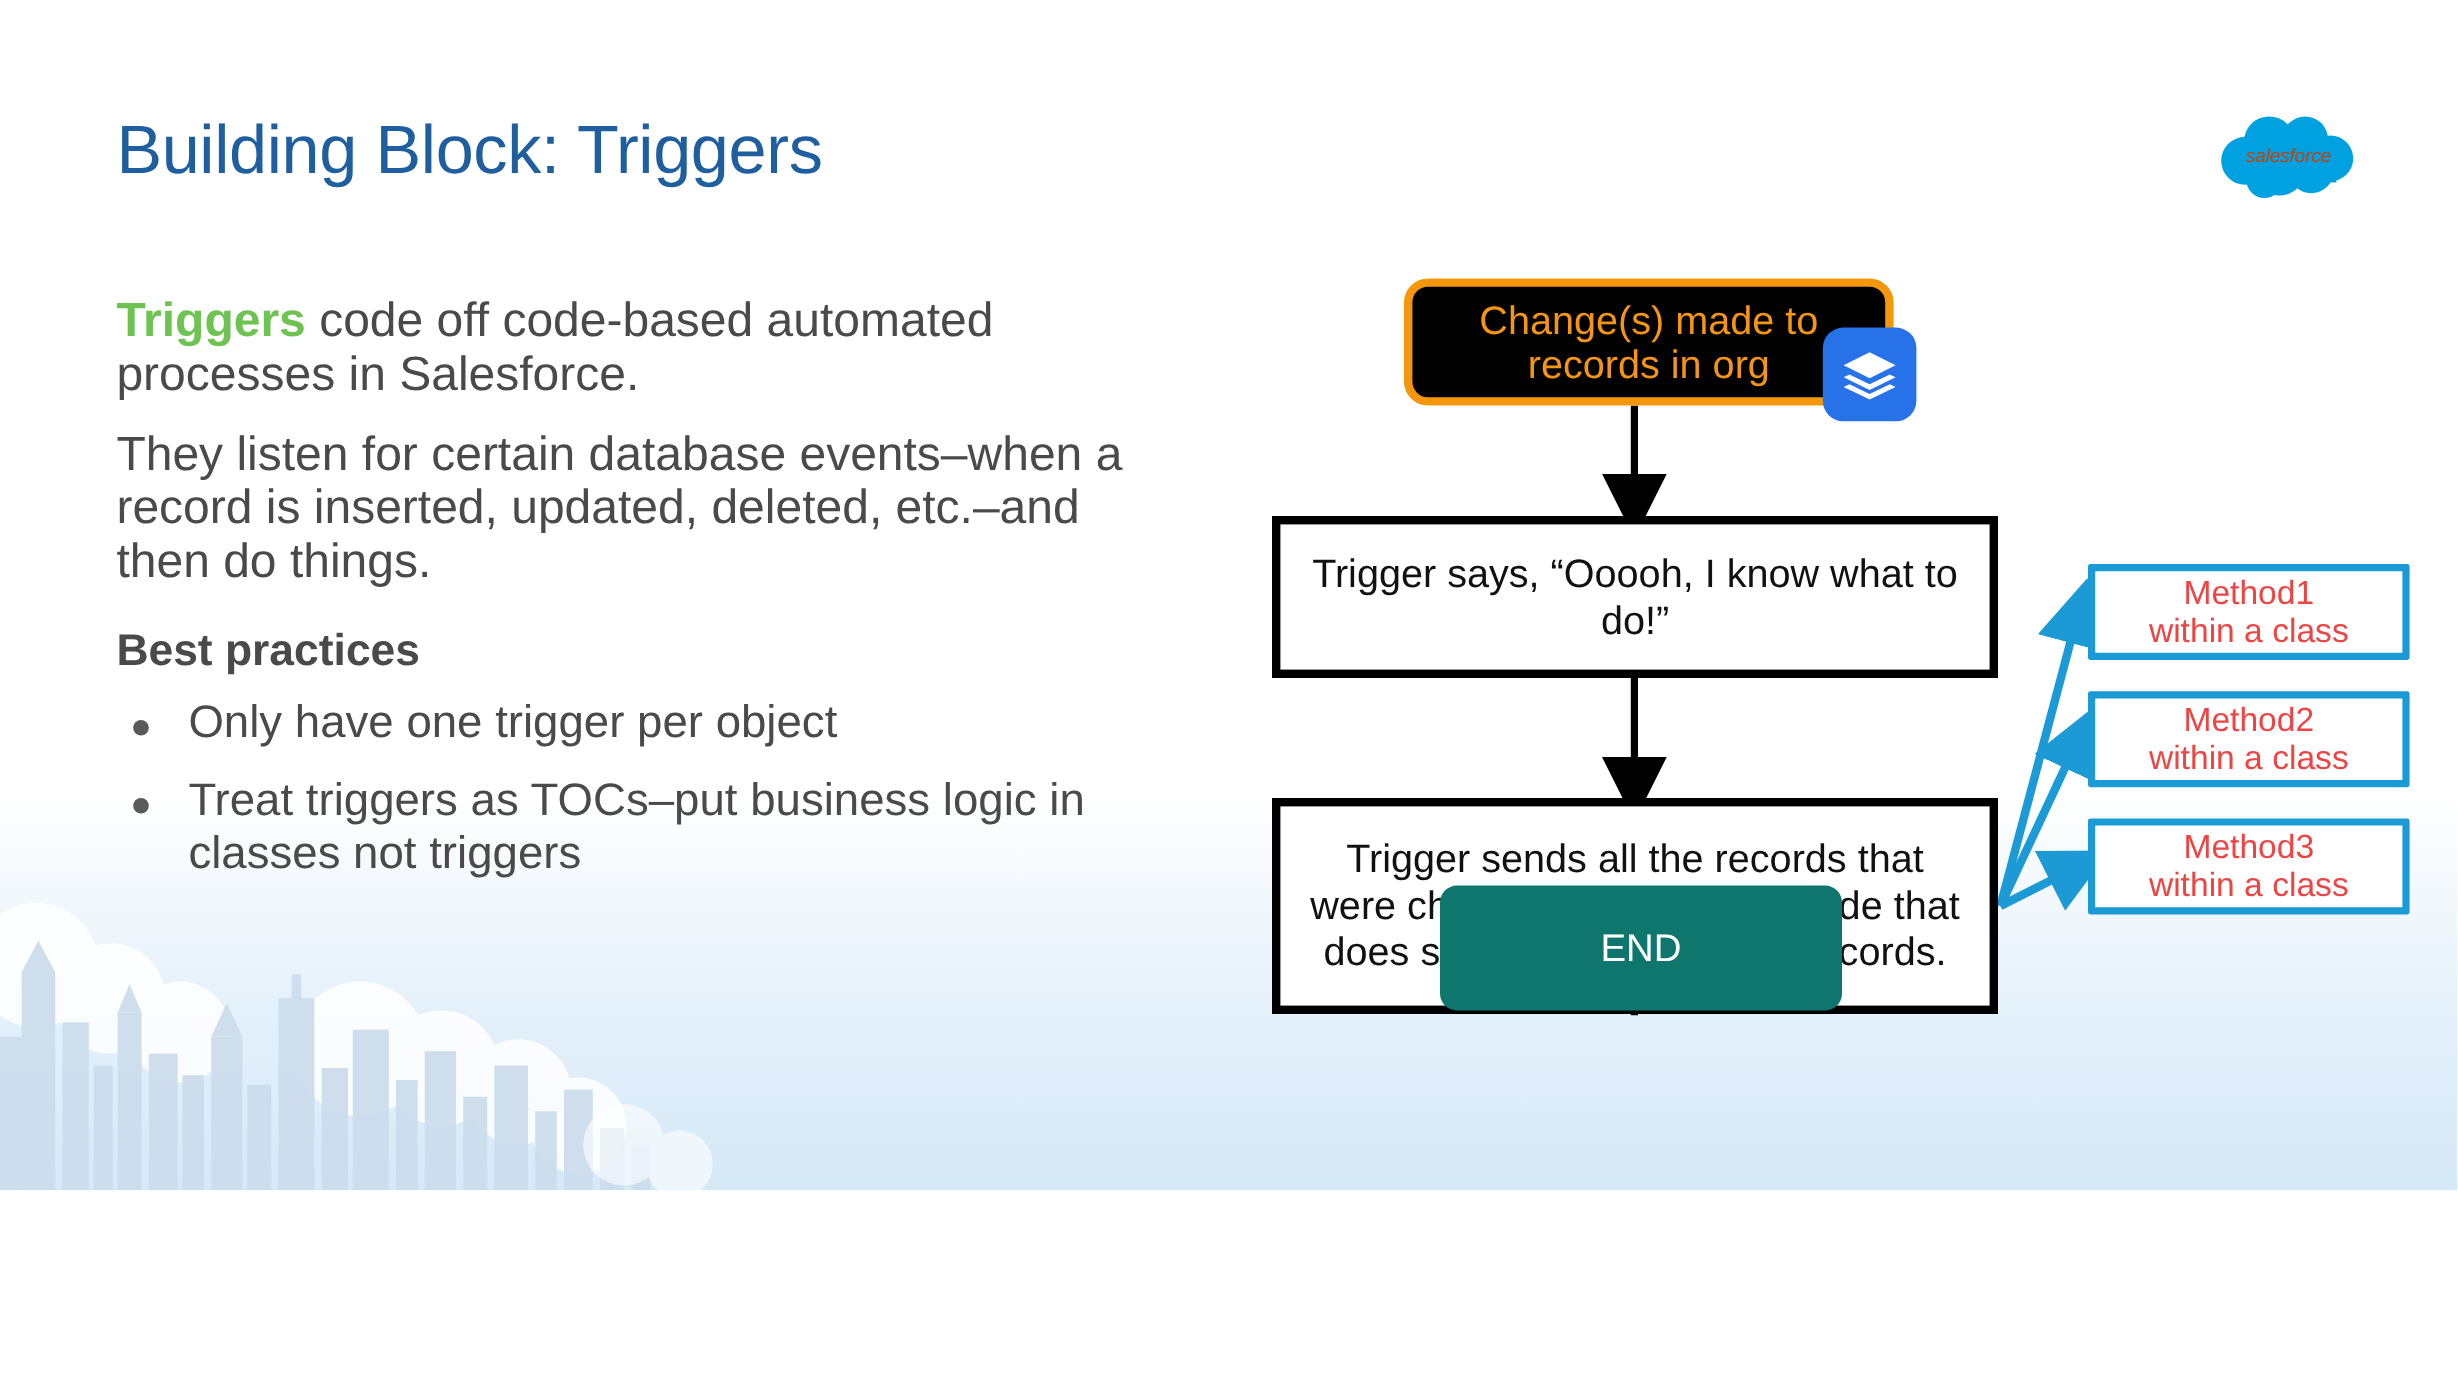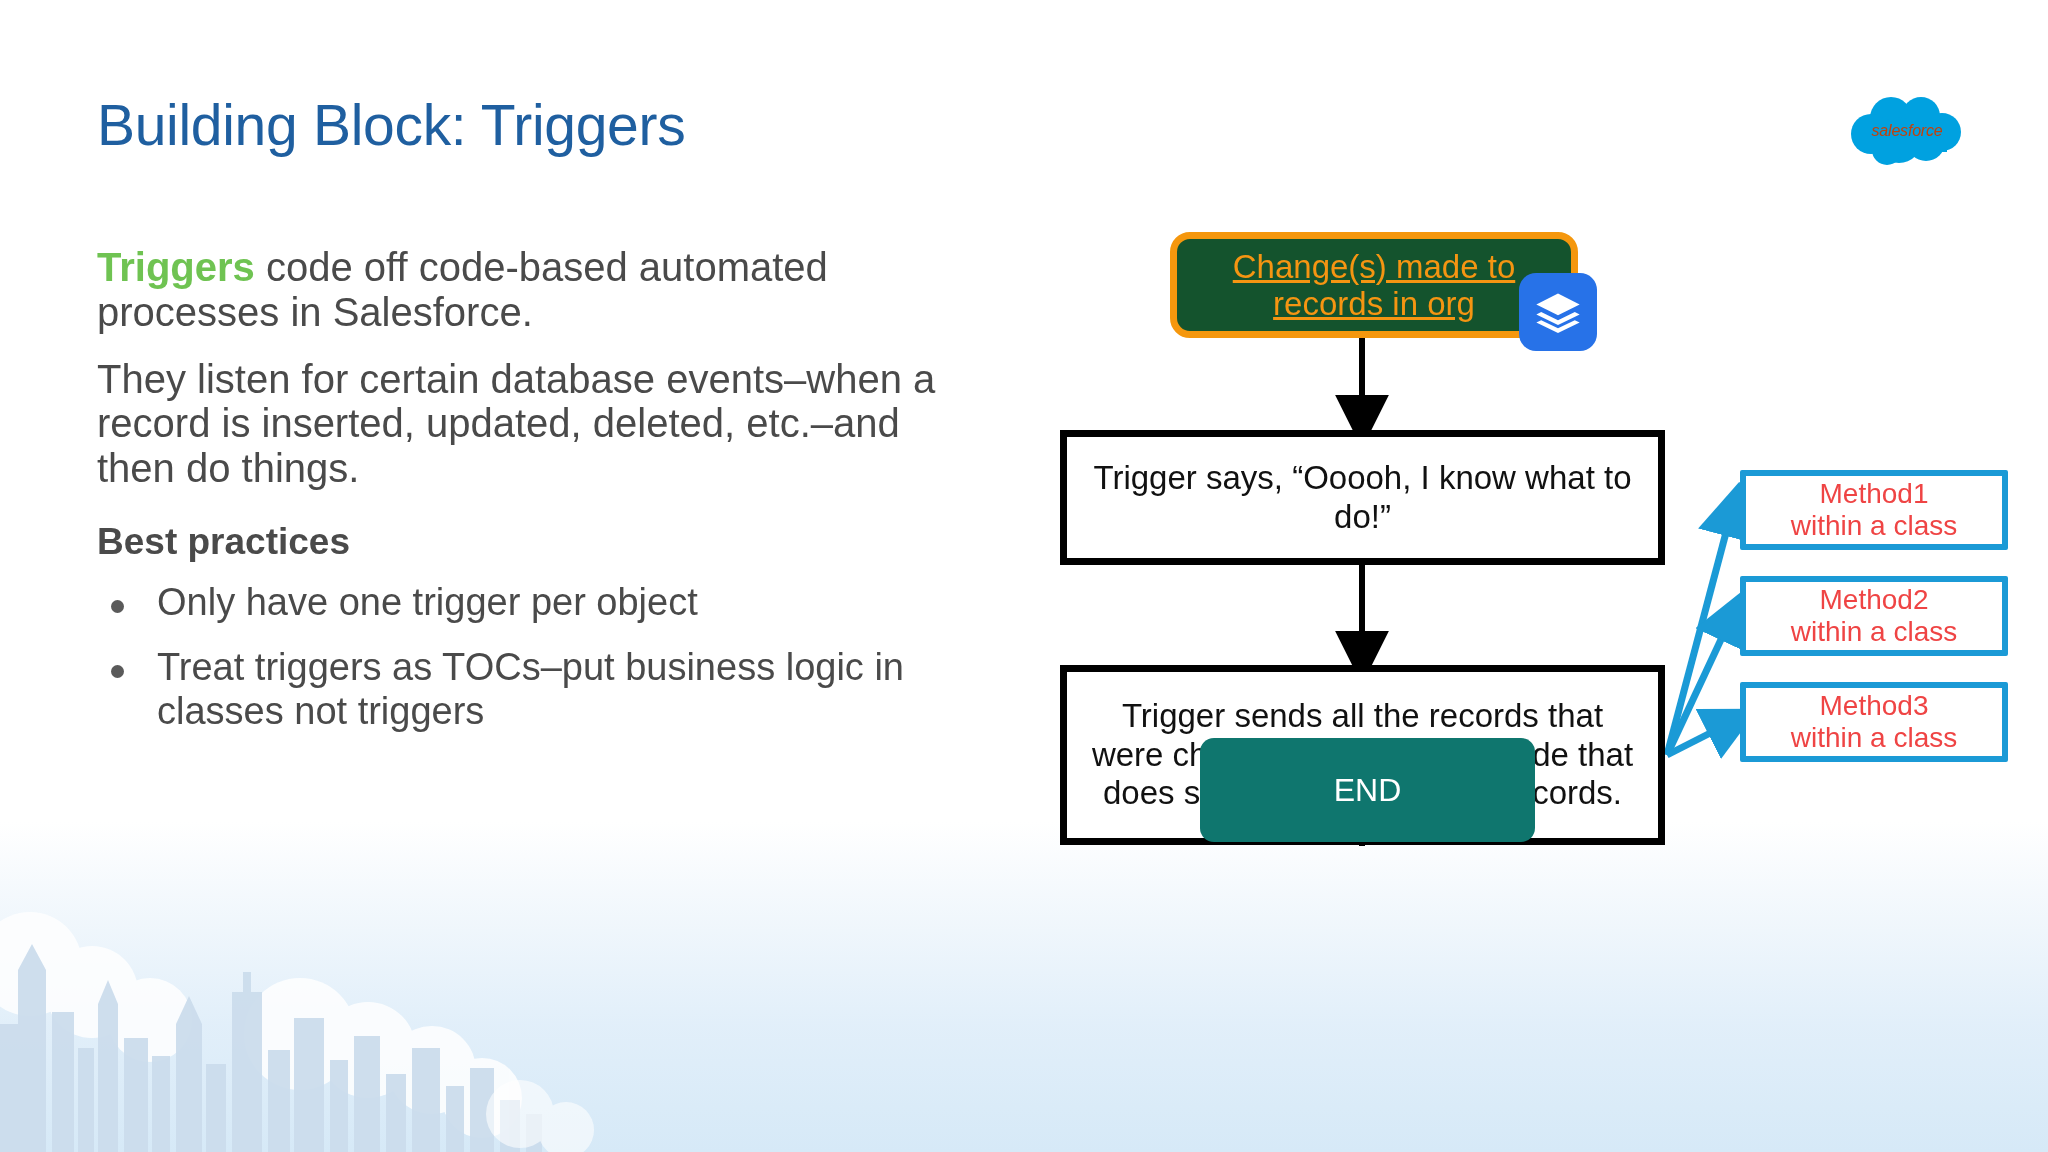--- a/index.html
+++ b/index.html
@@ -6,21 +6,21 @@
     margin: 0;
     padding: 0;
     background: #ffffff;
   }
   body {
     font-family: "Liberation Sans", sans-serif;
   }
   #slide {
     position: relative;
     width: 2048px;
-    height: 1152px;
+    height: 992px;
     overflow: hidden;
     background: #ffffff;
   }
 
   
   .bottom-band {
     position: absolute;
     left: 0;
     bottom: 0;
     width: 2048px;
@@ -154,27 +154,26 @@
   }
 
   
   .node-start {
     left: 110px;
     top: 62px;
     width: 408px;
     height: 106px;
     border: 7px solid #f5970d;
     border-radius: 20px;
-    background: #14532d;
+    background: #000000;
     color: #f59512;
     font-size: 33px;
     line-height: 1.13;
     padding: 0 18px;
     z-index: 2;
-    text-decoration: underline;
   }
   
   .records-badge {
     position: absolute;
     left: 459px;
     top: 103px;
     width: 78px;
     height: 78px;
     border-radius: 17px;
     background: #2772e8;

